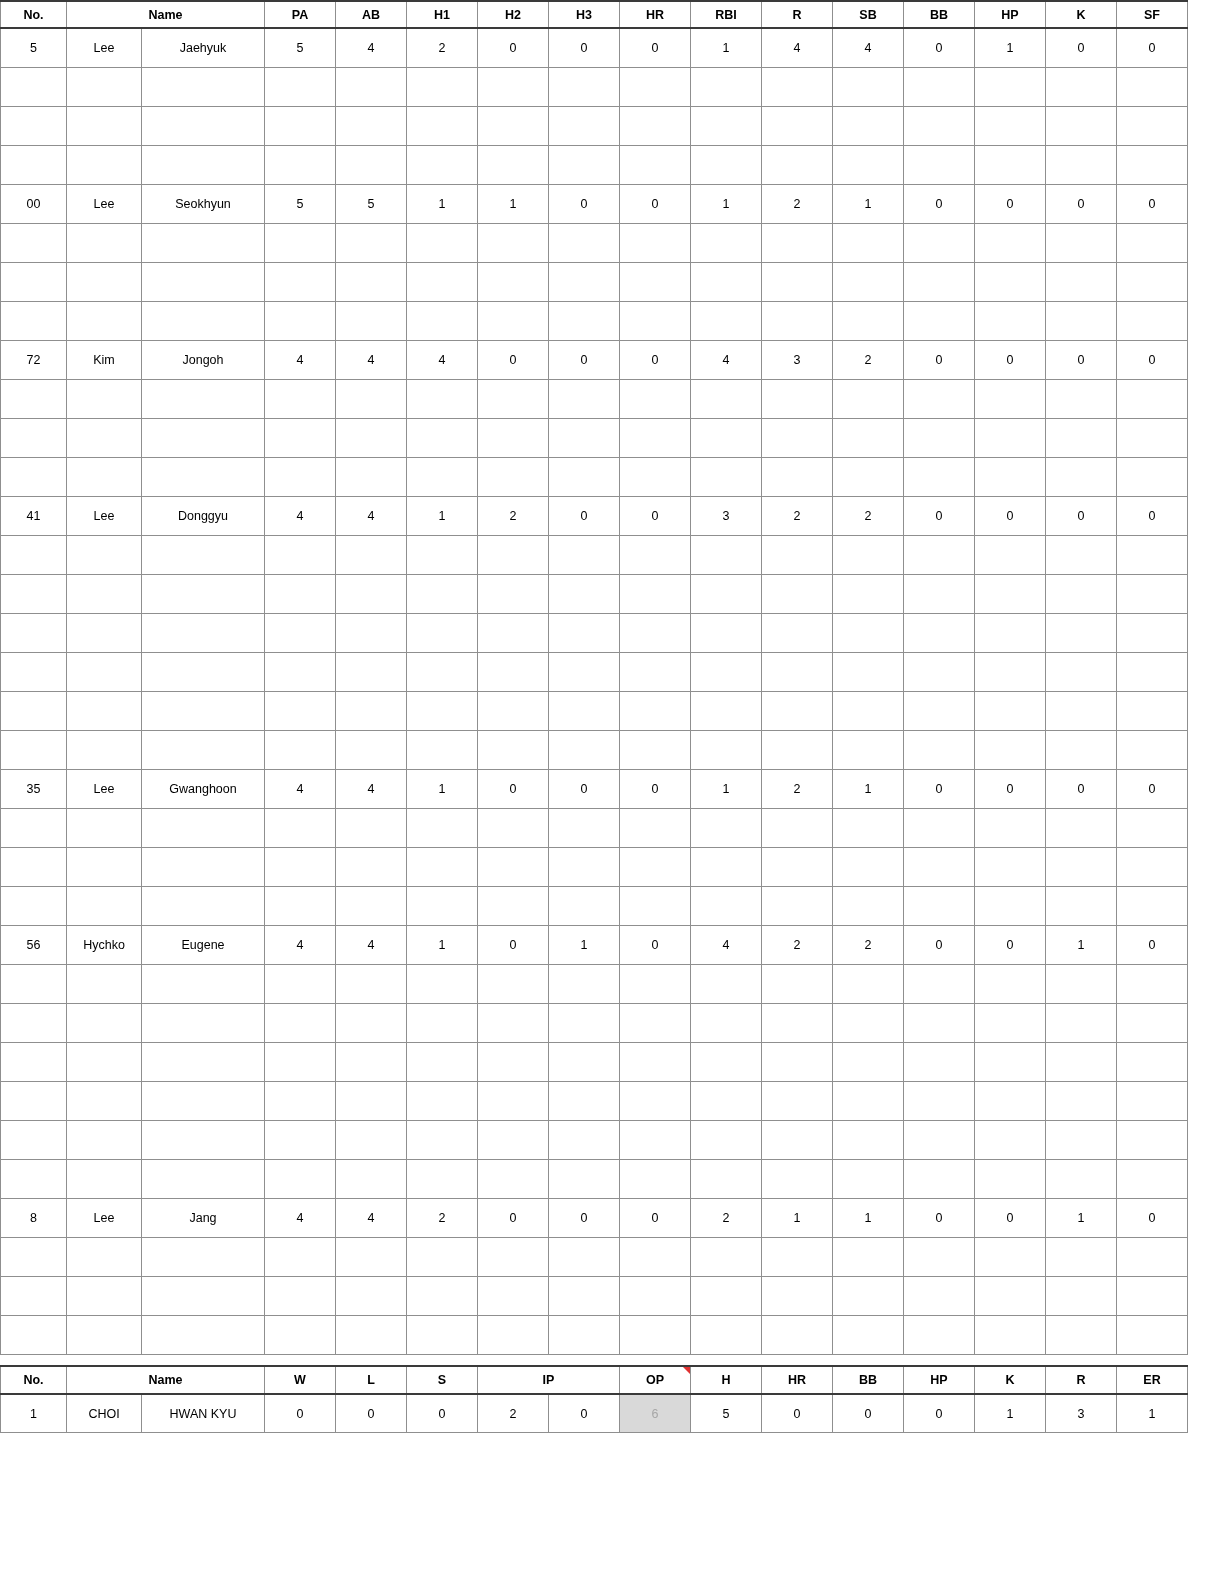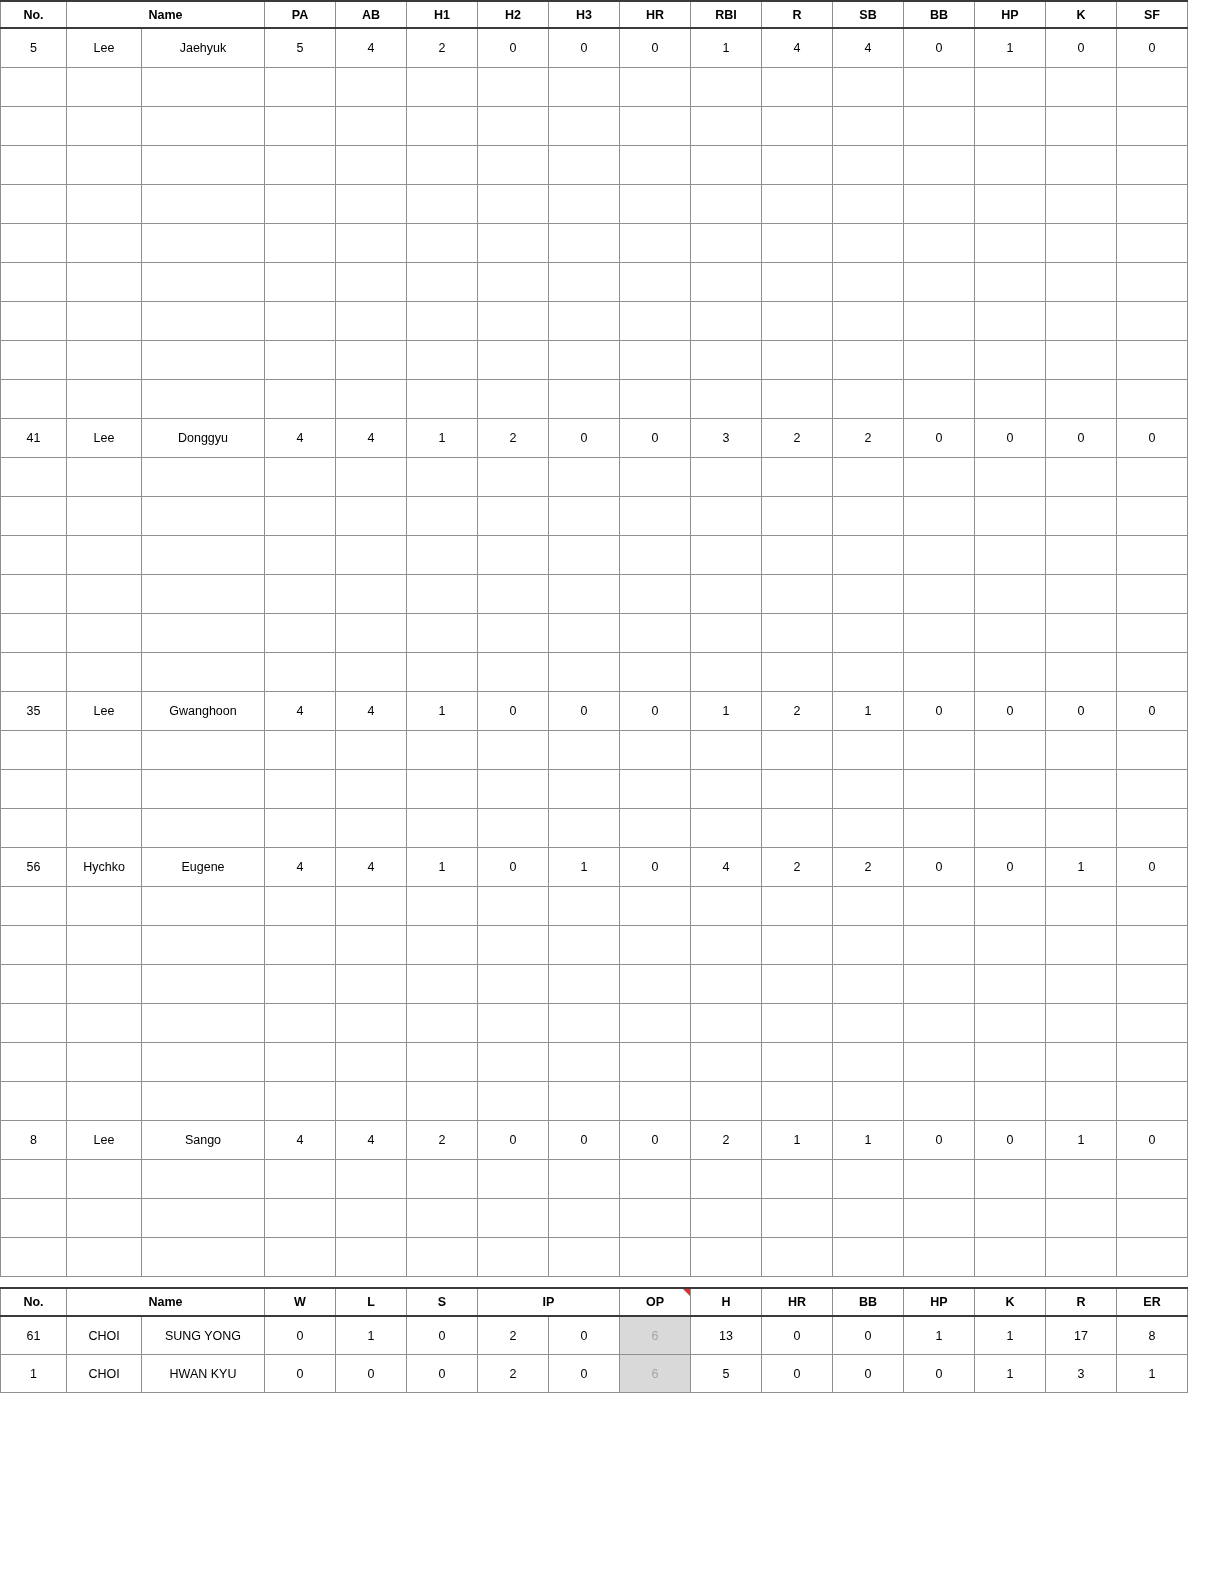--- a/index.html
+++ b/index.html
@@ -224,20 +224,38 @@
             <td></td>
             <td></td>
             <td></td>
         <td></td>
             <td></td>
             <td></td>
             <td></td>
             <td></td>
       </tr>
 
+      <tr class="player">
+        <td>00</td>
+        <td>Lee</td>
+        <td>Seokhyun</td>
+        <td>5</td>
+        <td>5</td>
+        <td>1</td>
+        <td>1</td>
+        <td>0</td>
+        <td>0</td>
+        <td>1</td>
+        <td>2</td>
+        <td>1</td>
+        <td>0</td>
+        <td>0</td>
+        <td>0</td>
+        <td>0</td>
+      </tr>
       <tr class="spacer">
         <td></td>
             <td></td>
             <td></td>
         <td></td>
             <td></td>
             <td></td>
             <td></td>
         <td></td>
             <td></td>
@@ -279,20 +297,38 @@
             <td></td>
             <td></td>
             <td></td>
         <td></td>
             <td></td>
             <td></td>
             <td></td>
             <td></td>
       </tr>
 
+      <tr class="player">
+        <td>72</td>
+        <td>Kim</td>
+        <td>Jongoh</td>
+        <td>4</td>
+        <td>4</td>
+        <td>4</td>
+        <td>0</td>
+        <td>0</td>
+        <td>0</td>
+        <td>4</td>
+        <td>3</td>
+        <td>2</td>
+        <td>0</td>
+        <td>0</td>
+        <td>0</td>
+        <td>0</td>
+      </tr>
       <tr class="spacer">
         <td></td>
             <td></td>
             <td></td>
         <td></td>
             <td></td>
             <td></td>
             <td></td>
         <td></td>
             <td></td>
@@ -666,21 +702,21 @@
         <td></td>
             <td></td>
             <td></td>
             <td></td>
             <td></td>
       </tr>
 
       <tr class="player">
         <td>8</td>
         <td>Lee</td>
-        <td>Sango</td>
+        <td>Jang</td>
         <td>4</td>
         <td>4</td>
         <td>2</td>
         <td>0</td>
         <td>0</td>
         <td>0</td>
         <td>2</td>
         <td>1</td>
         <td>1</td>
         <td>0</td>
@@ -782,38 +818,20 @@
         <th>HR</th>
         <th>BB</th>
         <th>HP</th>
         <th>K</th>
         <th>R</th>
         <th>ER</th>
       </tr>
     </thead>
     <tbody>
       <tr>
-        <td>61</td>
-        <td>CHOI</td>
-        <td>SUNG YONG</td>
-        <td>0</td>
-        <td>1</td>
-        <td>0</td>
-        <td class="ip-left">2</td>
-        <td>0</td>
-        <td class="op-cell">6</td>
-        <td>13</td>
-        <td>0</td>
-        <td>0</td>
-        <td>1</td>
-        <td>1</td>
-        <td>17</td>
-        <td>8</td>
-      </tr>
-      <tr>
         <td>1</td>
         <td>CHOI</td>
         <td>HWAN KYU</td>
         <td>0</td>
         <td>0</td>
         <td>0</td>
         <td class="ip-left">2</td>
         <td>0</td>
         <td class="op-cell">6</td>
         <td>5</td>

